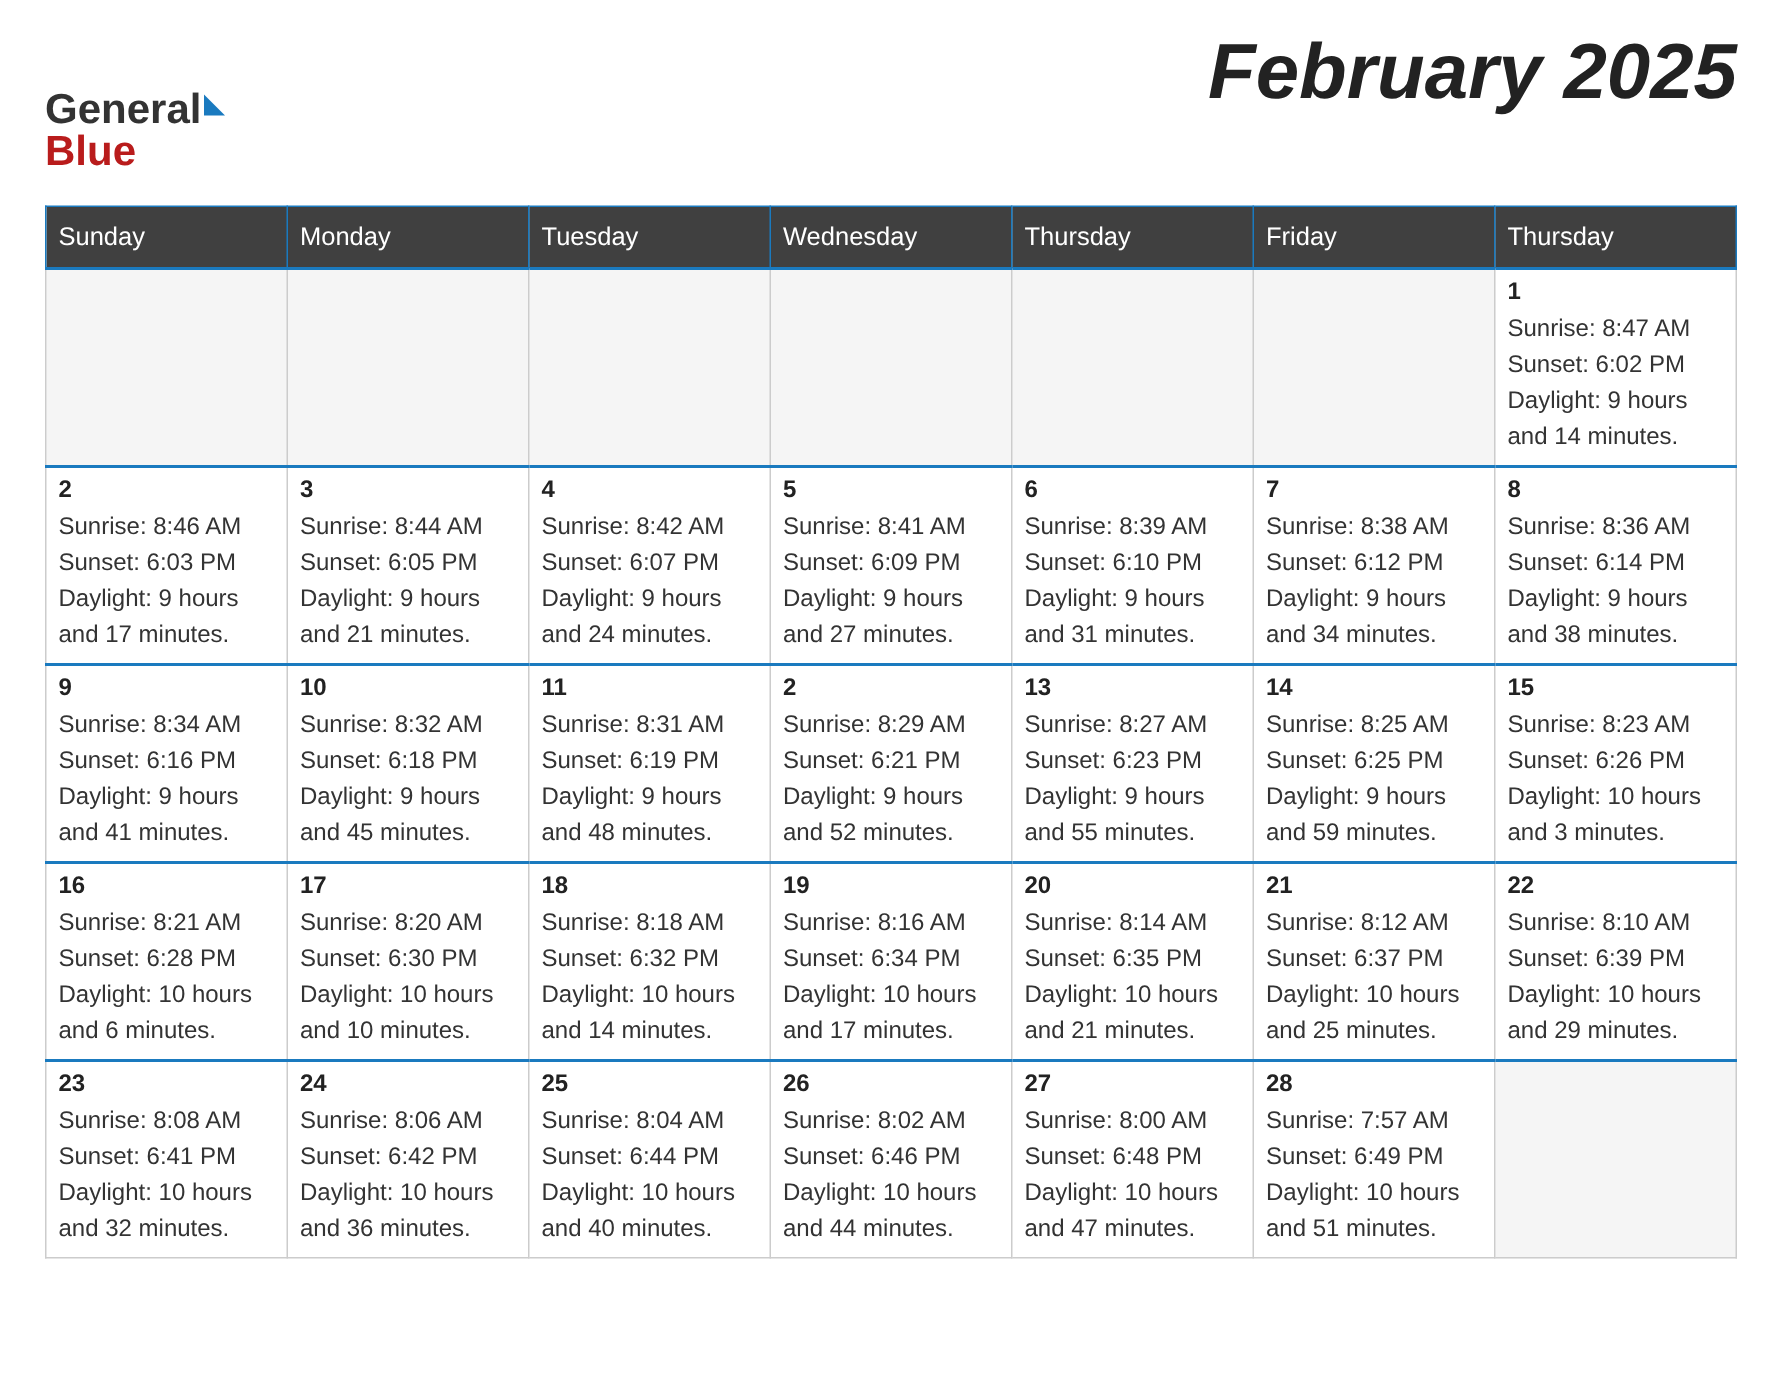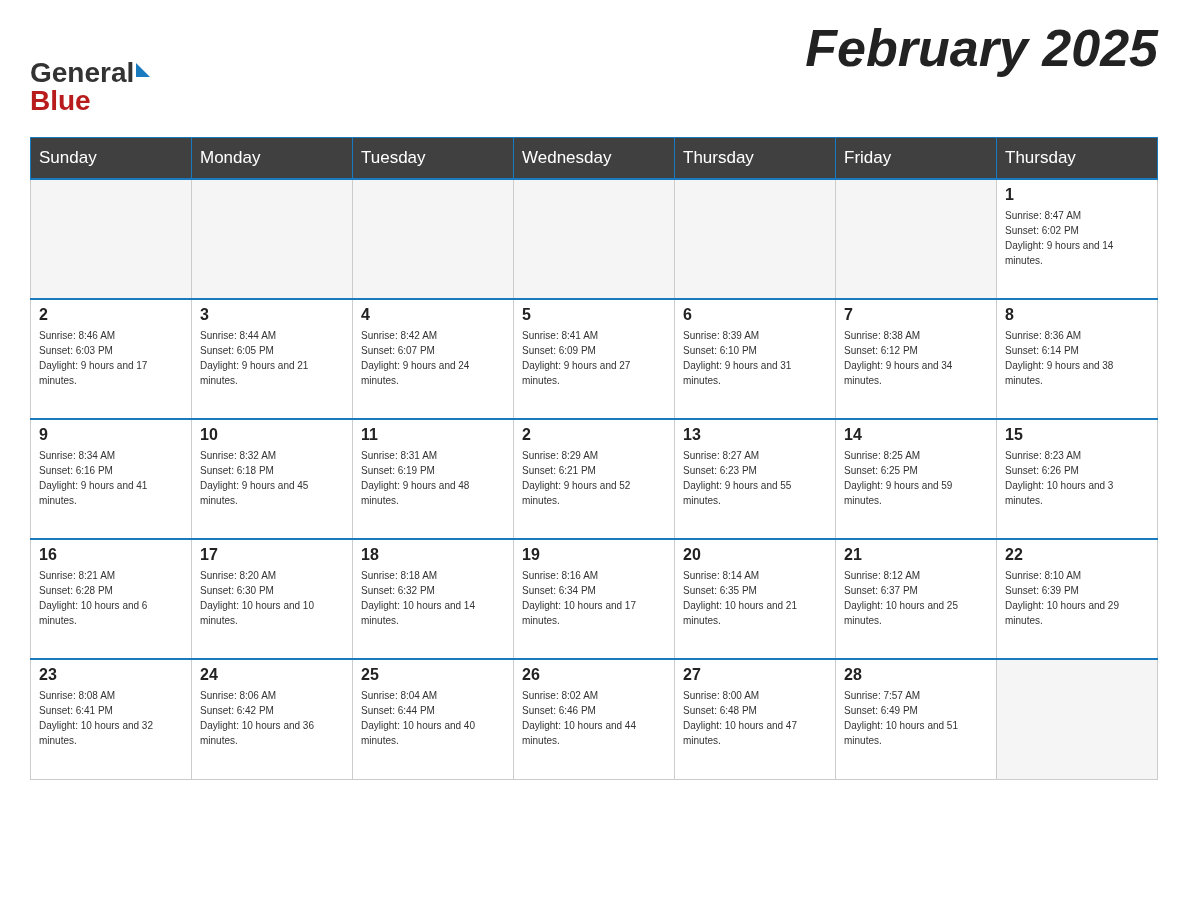--- a/index.html
+++ b/index.html
@@ -95,21 +95,21 @@
     .calendar td.empty {
       background: #f5f5f5;
     }
     .day-number {
       font-size: 16px;
       font-weight: bold;
       color: #222;
       margin-bottom: 4px;
     }
     .day-info {
-      font-size: 10px;
+      font-size: 16px;
       color: #333;
       line-height: 1.5;
     }
     .week-row td {
       border-top: 2px solid #1a7abf;
     }
   </style>
 </head>
 <body>
 

